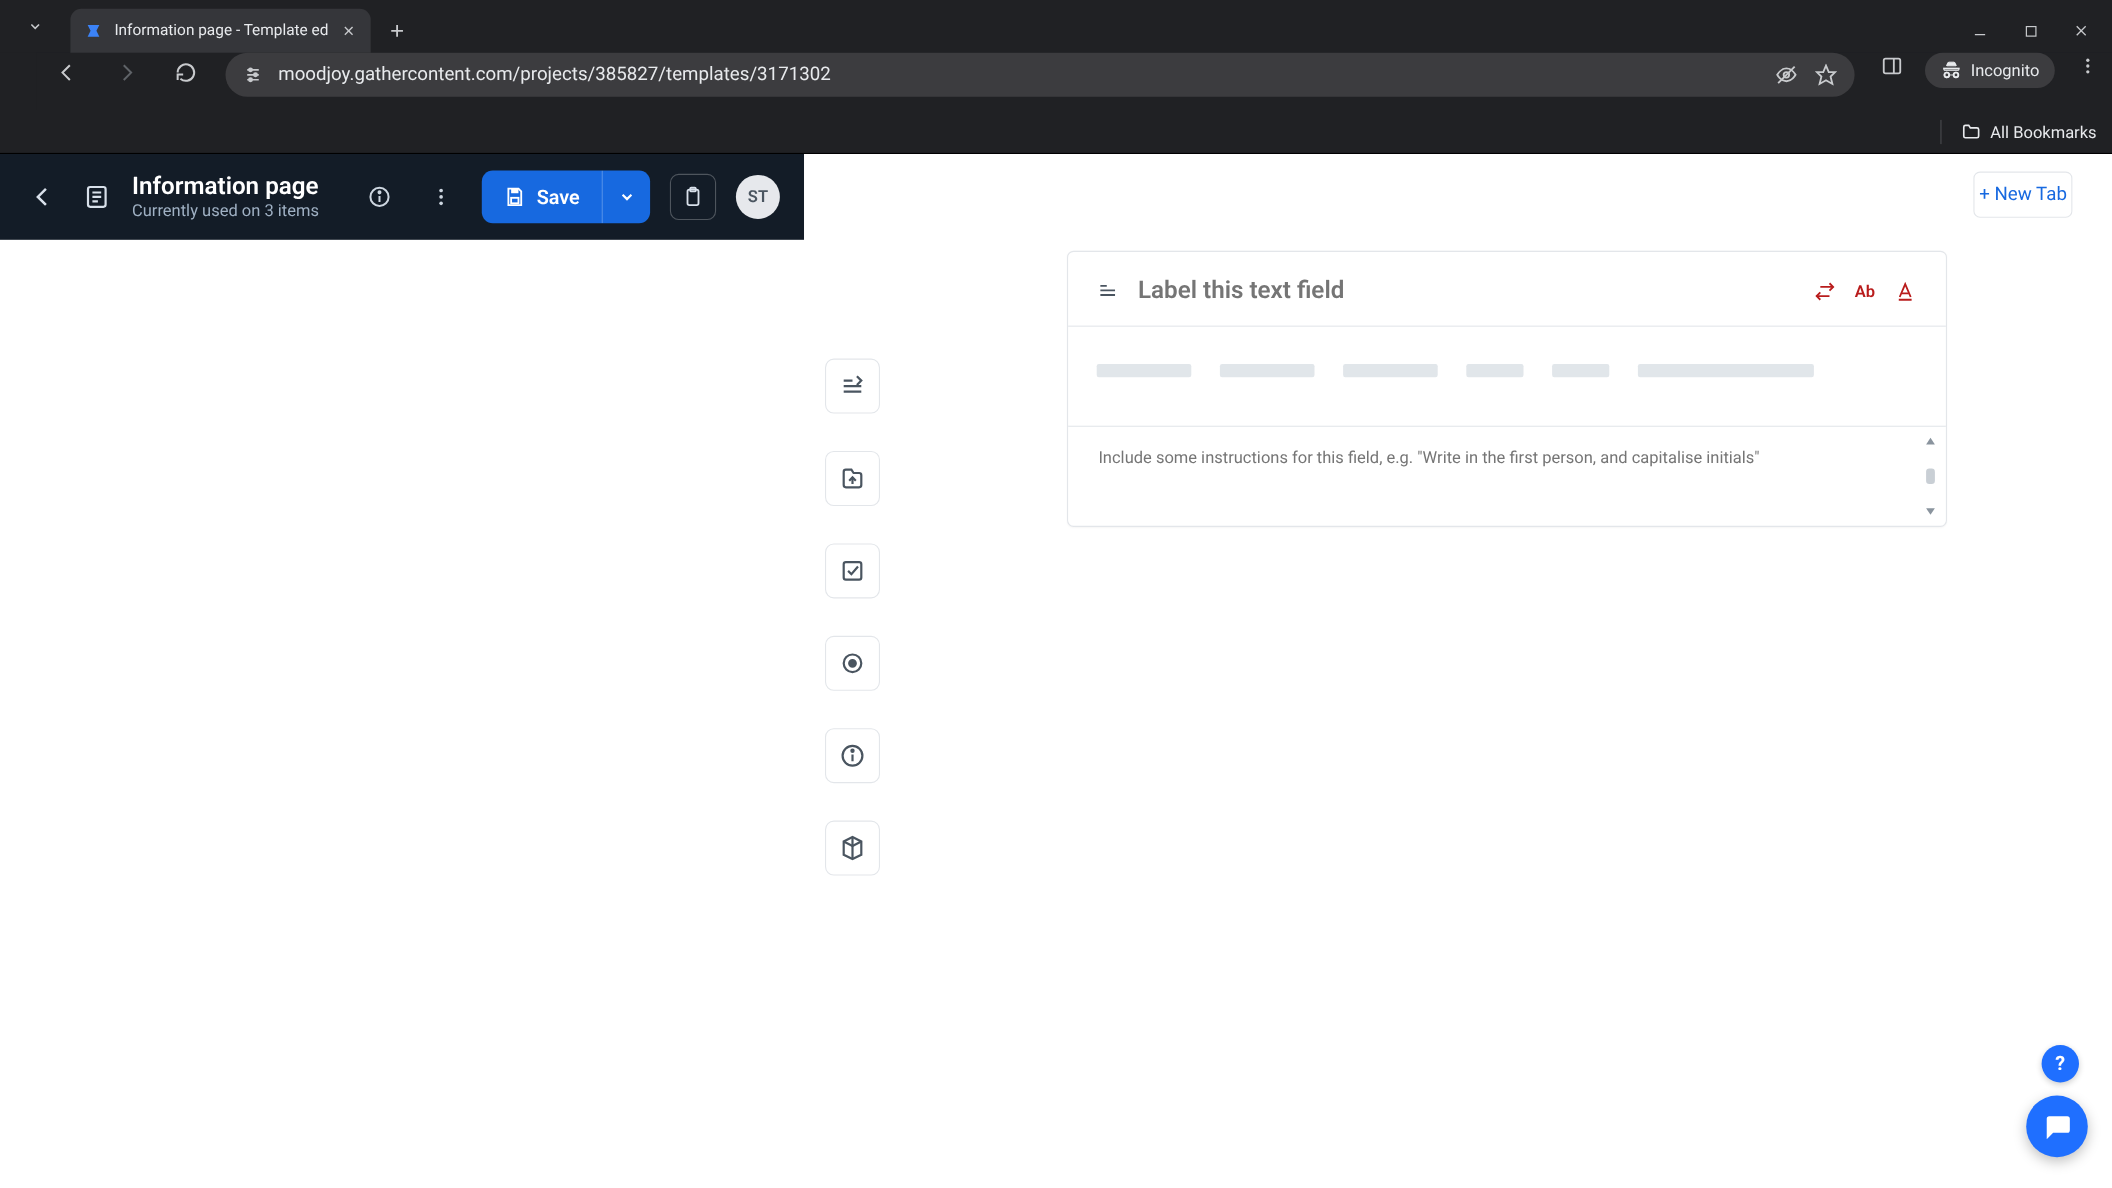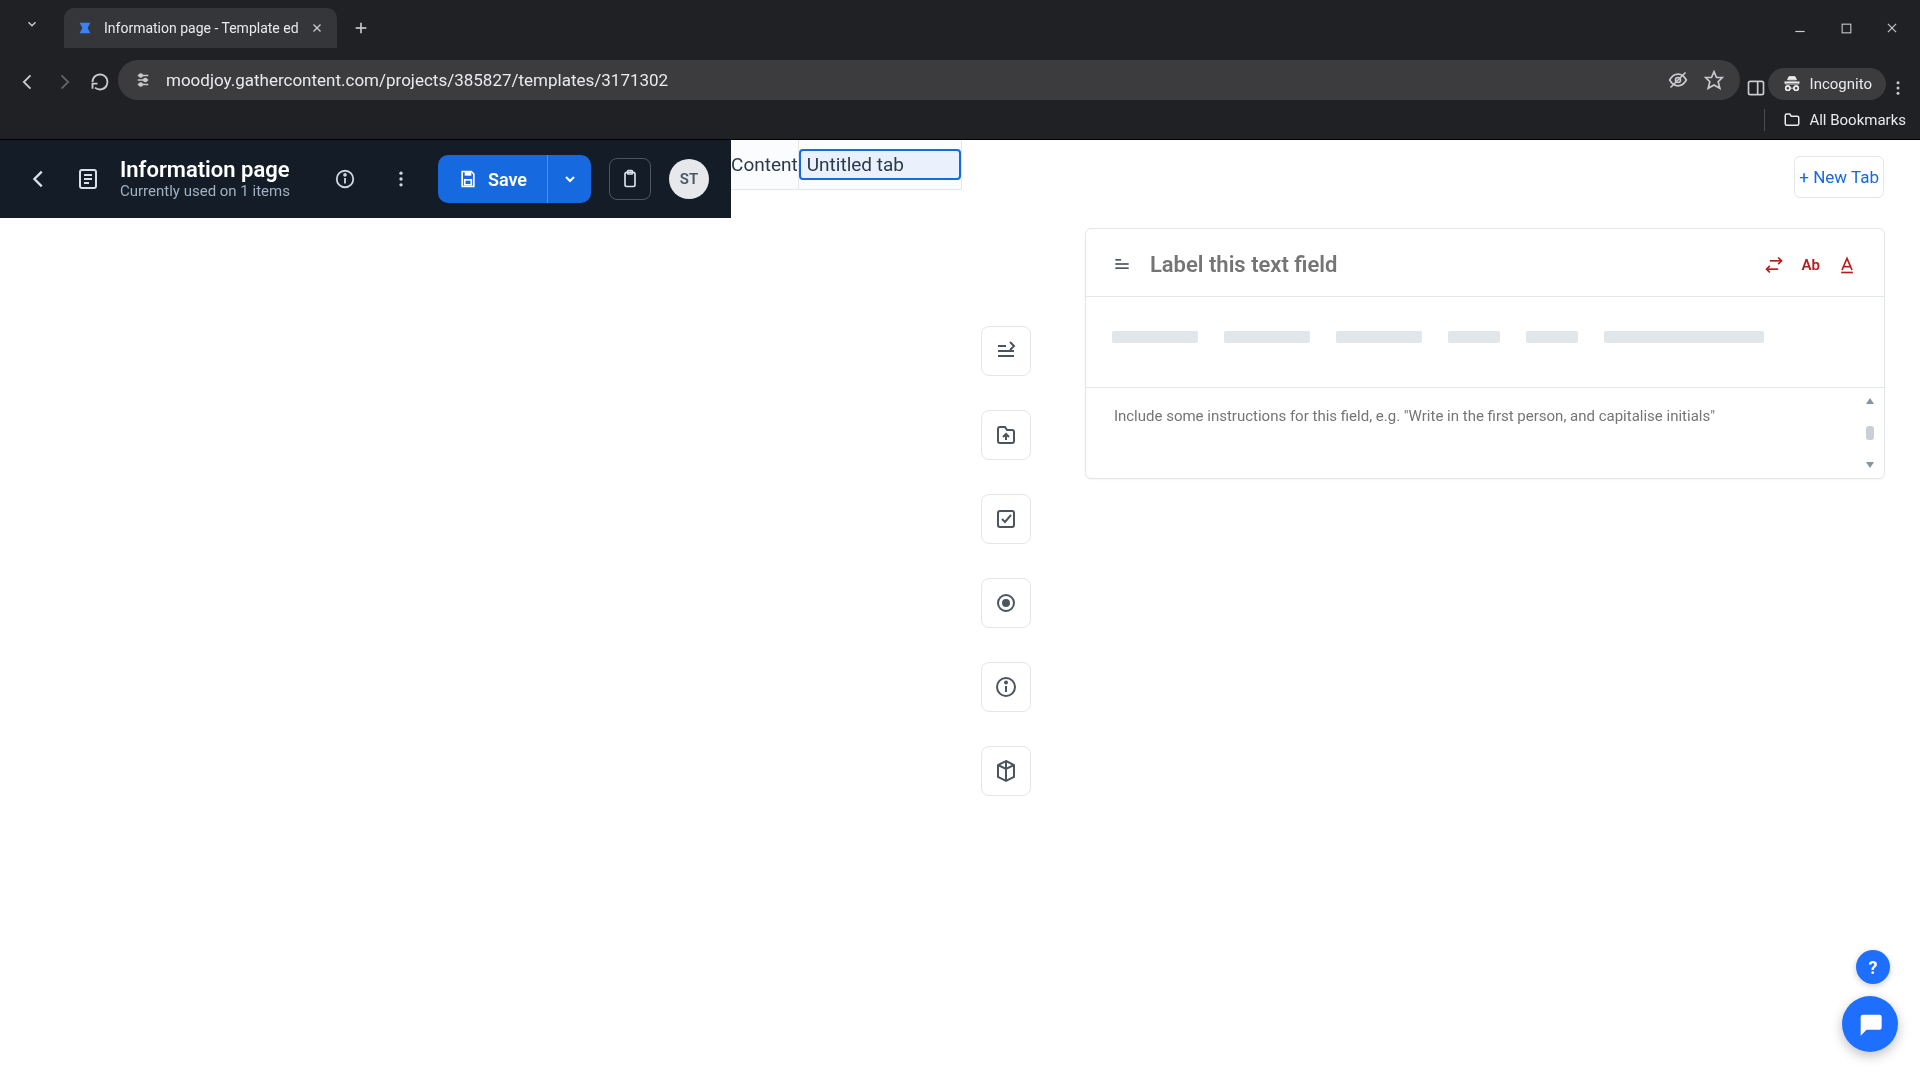--- a/index.html
+++ b/index.html
@@ -78,22 +78,23 @@
     color:#c8cacd; border-radius: 6px;
   }
   .tabstrip-spacer { flex: 1; }
   .win-controls { display:flex; gap: 26px; padding: 0 10px 10px 0; align-items: center; color:#c8cacd;}
   .win-btn { width: 20px; height: 20px; display:inline-flex; align-items:center; justify-content:center;}
 
   
   .chrome-addrrow {
     height: 52px;
     background: var(--chrome-dark);
-    display: flex; align-items: flex-end; gap: 0;
+    display: flex; align-items: flex-start; gap: 18px;
     padding: 0 10px;
+    margin-left: 33px;
   }
   .nav-btn {
     width: 36px; height: 36px; border-radius: 50%;
     display:flex; align-items:center; justify-content:center;
     color:#c8cacd;
   }
   .nav-btn.disabled { color:#5f6368; }
   .addrbar {
     flex: 1;
     height: 40px;
@@ -456,21 +457,21 @@
     <div class="doc-icon">
       <svg width="24" height="24" viewBox="0 0 24 24" fill="none" stroke="currentColor" stroke-width="2">
           <rect x="4" y="3" width="16" height="18" rx="2"></rect>
           <line x1="8" y1="8" x2="16" y2="8"></line>
           <line x1="8" y1="12" x2="16" y2="12"></line>
           <line x1="8" y1="16" x2="13" y2="16"></line>
         </svg>
     </div>
     <div class="title-block">
       <div class="page-title">Information page</div>
-      <div class="page-subtitle">Currently used on 1 items</div>
+      <div class="page-subtitle">Currently used on 3 items</div>
     </div>
     <div class="header-spacer"></div>
     <div class="hdr-iconbtn">
       <svg width="22" height="22" viewBox="0 0 24 24" fill="none" stroke="currentColor" stroke-width="2">
           <circle cx="12" cy="12" r="9"></circle>
           <line x1="12" y1="11" x2="12" y2="17"></line>
           <circle cx="12" cy="7.5" r="1" fill="currentColor"></circle>
         </svg>
     </div>
     <div class="hdr-iconbtn">
@@ -501,28 +502,20 @@
       <svg width="20" height="20" viewBox="0 0 24 24" fill="none" stroke="currentColor" stroke-width="2">
           <rect x="6" y="4" width="12" height="17" rx="2"></rect>
           <rect x="9" y="2" width="6" height="4" rx="1"></rect>
         </svg>
     </div>
     <div class="avatar">
       <span>ST</span>
     </div>
   </div>
 
-  <div class="content-tabs">
-    <div class="content-tab">
-      <span>Content</span>
-    </div>
-    <div class="content-tab editing">
-      <input class="tab-name-input" size="11" value="Untitled tab" style="">
-    </div>
-  </div>
 
   <div class="editor-body">
 
     <div class="left-toolrail">
       <div class="rail-btn">
         <svg width="24" height="24" viewBox="0 0 24 24" fill="none" stroke="currentColor" stroke-width="2">
             <line x1="4" y1="7" x2="12" y2="7"></line>
             <line x1="4" y1="12" x2="20" y2="12"></line>
             <line x1="4" y1="17" x2="20" y2="17"></line>
             <path d="M16 3l4 4-4 4" fill="none"></path>

